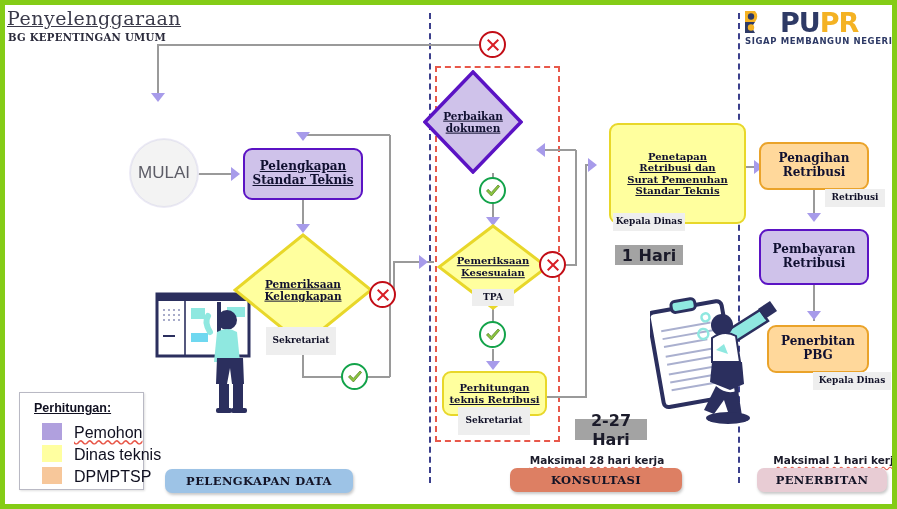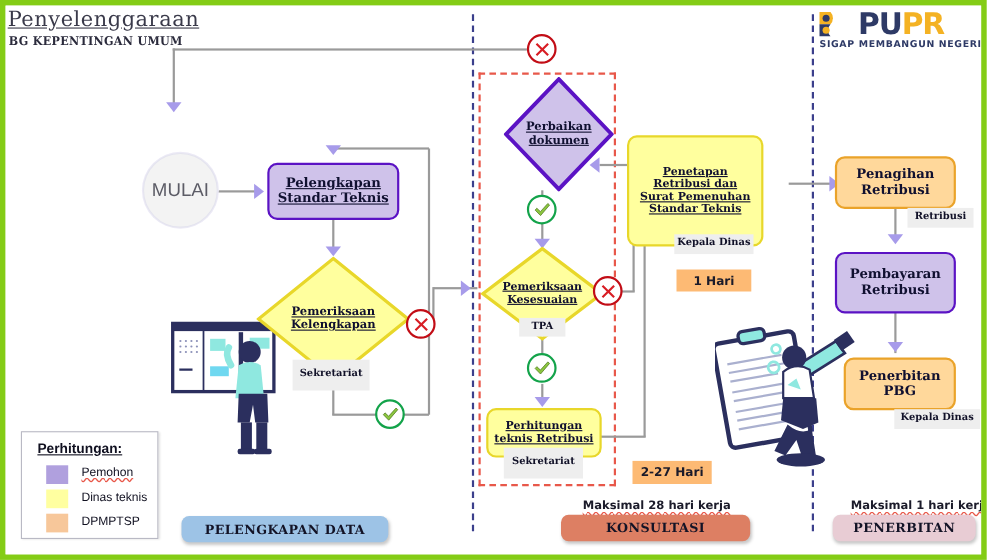--- a/index.html
+++ b/index.html
@@ -117,23 +117,23 @@
   .role{
     background:#eeeeee;
     font-family:"DejaVu Serif", serif;
     font-weight:bold;font-size:9px;color:#111128;
     text-align:center;
     display:flex;align-items:center;justify-content:center;
     line-height:1.1;
   }
   
   .pill{
-    background:#fdba74;
+    background:#a3a3a3;
     font-family:"DejaVu Sans", sans-serif;
-    font-weight:bold;font-size:11px;color:#1b1b2a;
+    font-weight:bold;font-size:16px;color:#1b1b2a;
     text-align:center;
     display:flex;align-items:center;justify-content:center;
   }
 
   
   .ln{background:#9a9a9a;}
   .lnh{height:2px;}
   .lnv{width:2px;}
   .arw{width:0;height:0;}
   .arw-d{border-left:7px solid transparent;border-right:7px solid transparent;border-top:9px solid #a79bea;}
@@ -176,21 +176,21 @@
     position:absolute;left:14px;top:8px;
     font-family:"Liberation Sans", sans-serif;
     font-weight:bold;font-size:12.5px;color:#101020;
     text-decoration:underline;
   }
   .lg-row{position:absolute;left:22px;height:18px;}
   .lg-sw{position:absolute;left:0;top:0;width:20px;height:17px;}
   .lg-tx{
     position:absolute;left:32px;top:1px;
     font-family:"Liberation Sans", sans-serif;
-    font-size:11px;color:#101020;white-space:nowrap;
+    font-size:16px;color:#101020;white-space:nowrap;
   }
   .sw-p{background:#b0a0de;}
   .sw-y{background:#ffffa0;}
   .sw-o{background:#f7c79a;}
 </style>
 </head>
 <body>
 
 <div id="stage">
   <div id="canvas">
@@ -341,21 +341,21 @@
       <svg class="shape" viewBox="0 0 140 114" preserveAspectRatio="none">
         <polygon points="70,2 138,57 70,112 2,57" fill="#ffff9e" stroke="#e8d72a" stroke-width="3"></polygon>
       </svg>
       <div class="lbl" style="font-size:10.5px;">
         <span class="u">Pemeriksaan</span>
         <span class="u">Kelengkapan</span>
       </div>
     </div>
     <div class="abs role" style="left:261px;top:322px;width:70px;height:28px;">Sekretariat</div>
 
-    <div class="abs dia" style="left:453px;top:65px;width:100px;height:104px;">
+    <div class="abs dia" style="left:418px;top:65px;width:100px;height:104px;">
       <svg class="shape" viewBox="0 0 100 104" preserveAspectRatio="none">
         <polygon points="50,2 98,52 50,102 2,52" fill="#cfc2ea" stroke="#5b13c4" stroke-width="3.5"></polygon>
       </svg>
       <div class="lbl" style="font-size:10.5px;">
         <span class="u">Perbaikan</span>
         <span class="u">dokumen</span>
       </div>
     </div>
 
     <div class="abs dia" style="left:432px;top:219px;width:112px;height:86px;">
@@ -370,21 +370,21 @@
     <div class="abs role" style="left:467px;top:284px;width:42px;height:17px;">TPA</div>
 
     <div class="abs node yellow" style="left:437px;top:366px;width:105px;height:45px;font-size:10px;">
       <span class="t">
         <span class="u">Perhitungan</span>
         <span class="u">teknis Retribusi</span>
       </span>
     </div>
     <div class="abs role" style="left:453px;top:402px;width:72px;height:28px;">Sekretariat</div>
 
-    <div class="abs node yellow" style="left:565px;top:118px;width:124px;height:101px;font-size:10px;">
+    <div class="abs node yellow" style="left:604px;top:118px;width:137px;height:101px;font-size:10px;">
       <span class="t">
         <span class="u">Penetapan</span>
         <span class="u">Retribusi dan</span>
         <span class="u">Surat Pemenuhan</span>
         <span class="u">Standar Teknis</span>
       </span>
     </div>
     <div class="abs role" style="left:608px;top:208px;width:72px;height:18px;">Kepala Dinas</div>
     <div class="abs pill" style="left:610px;top:240px;width:68px;height:20px;">1 Hari</div>
 

